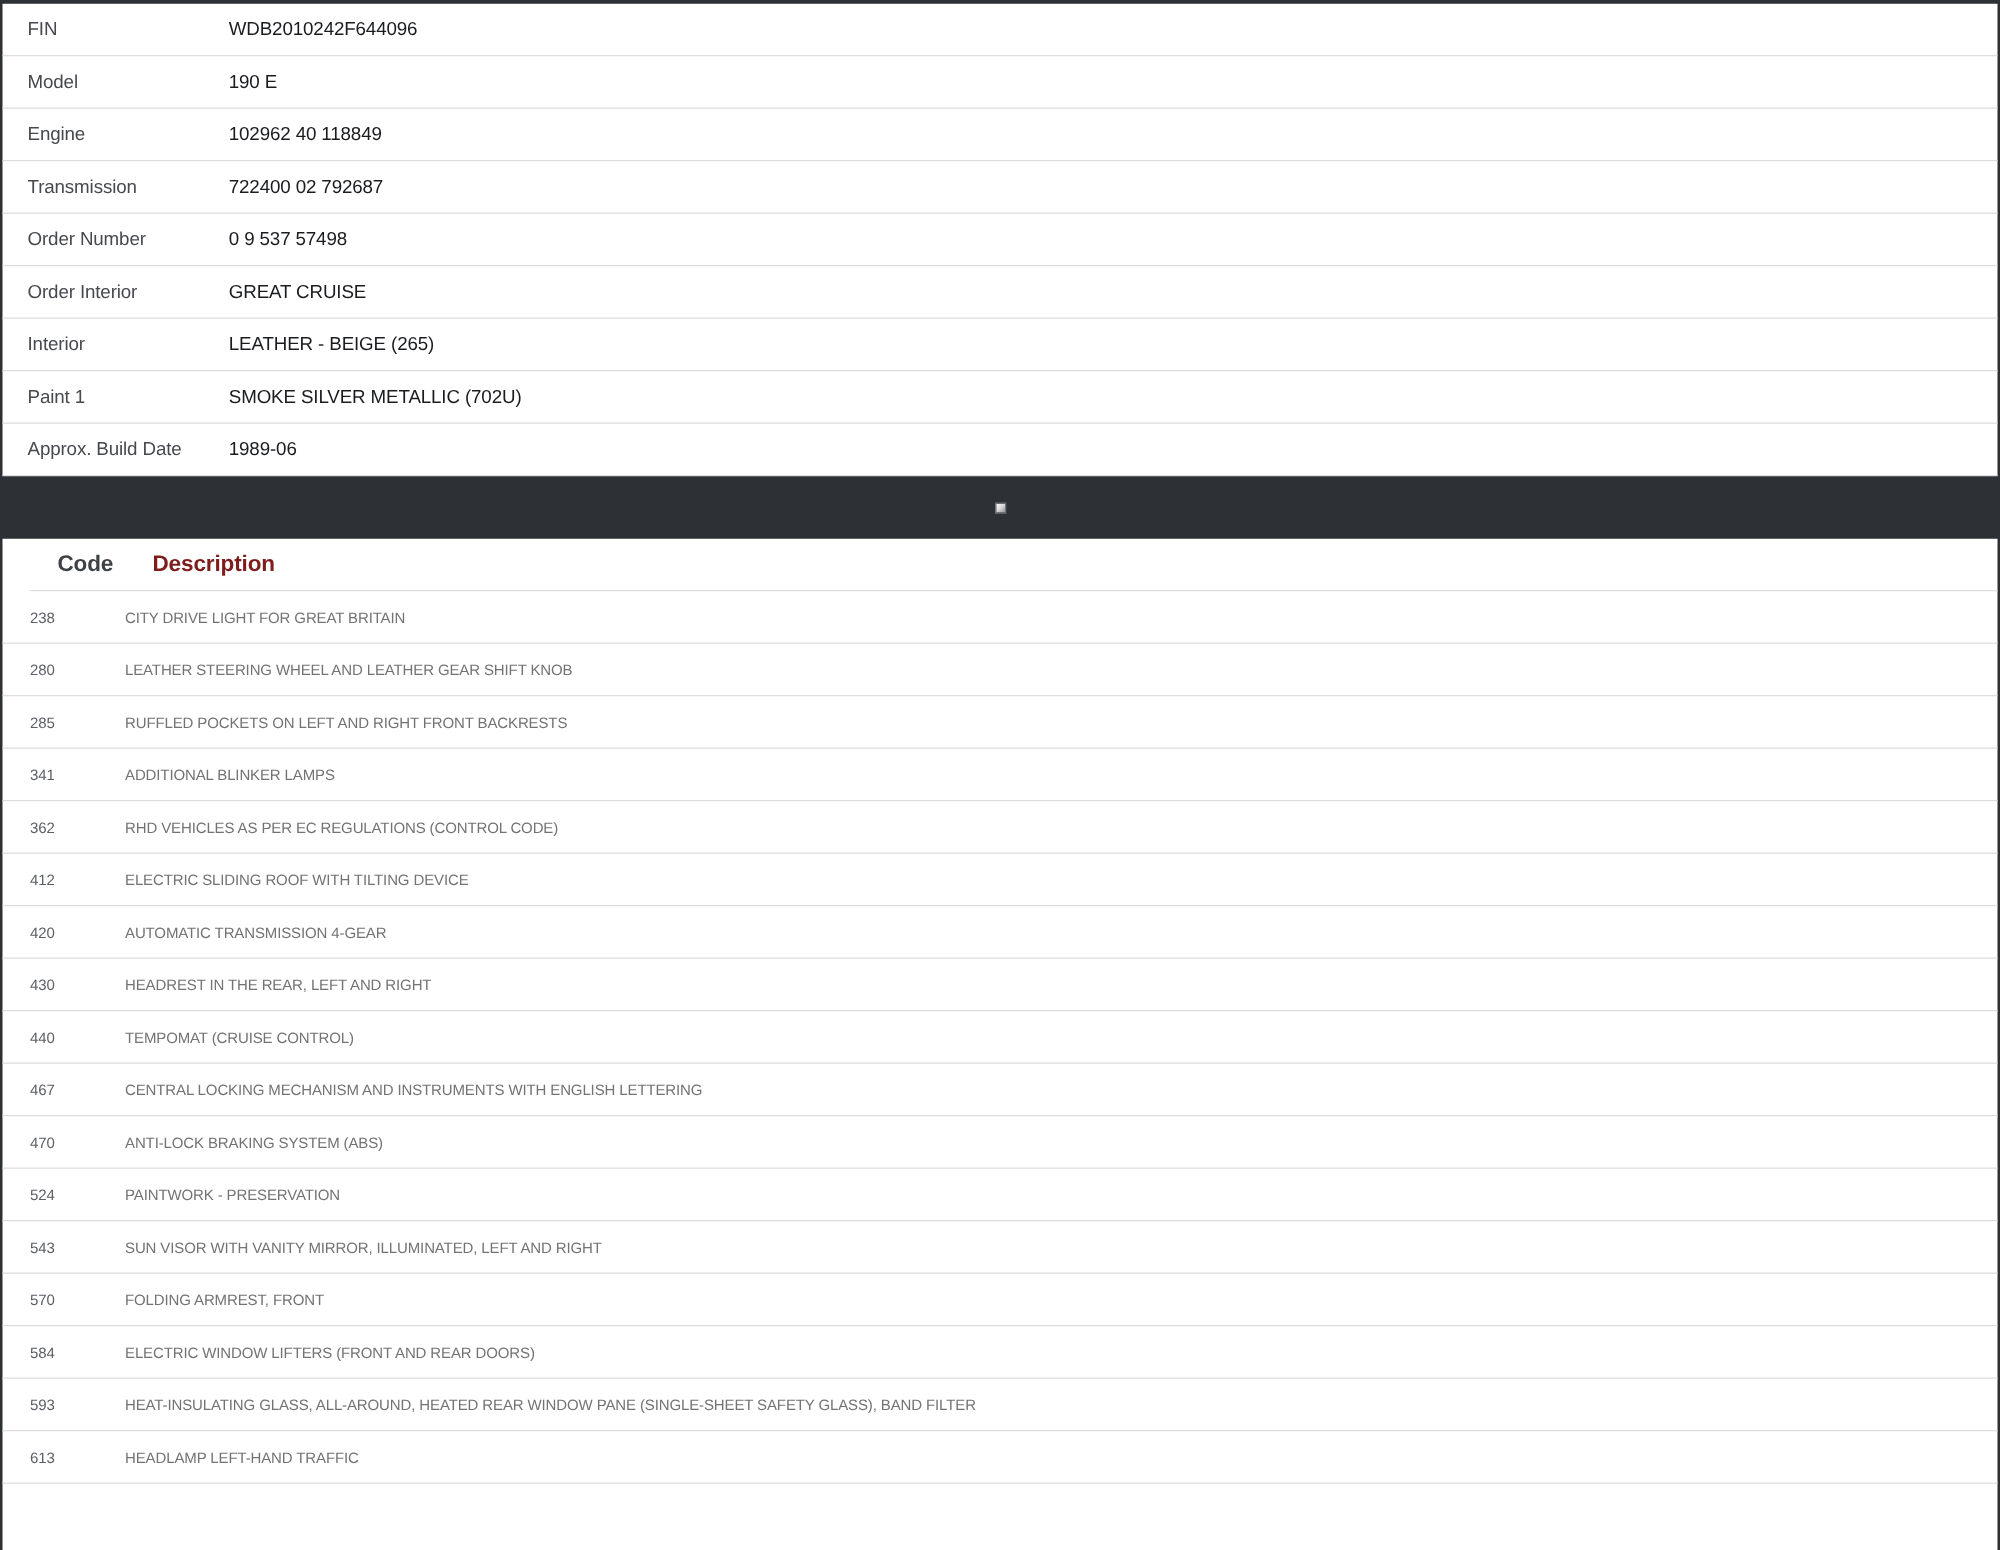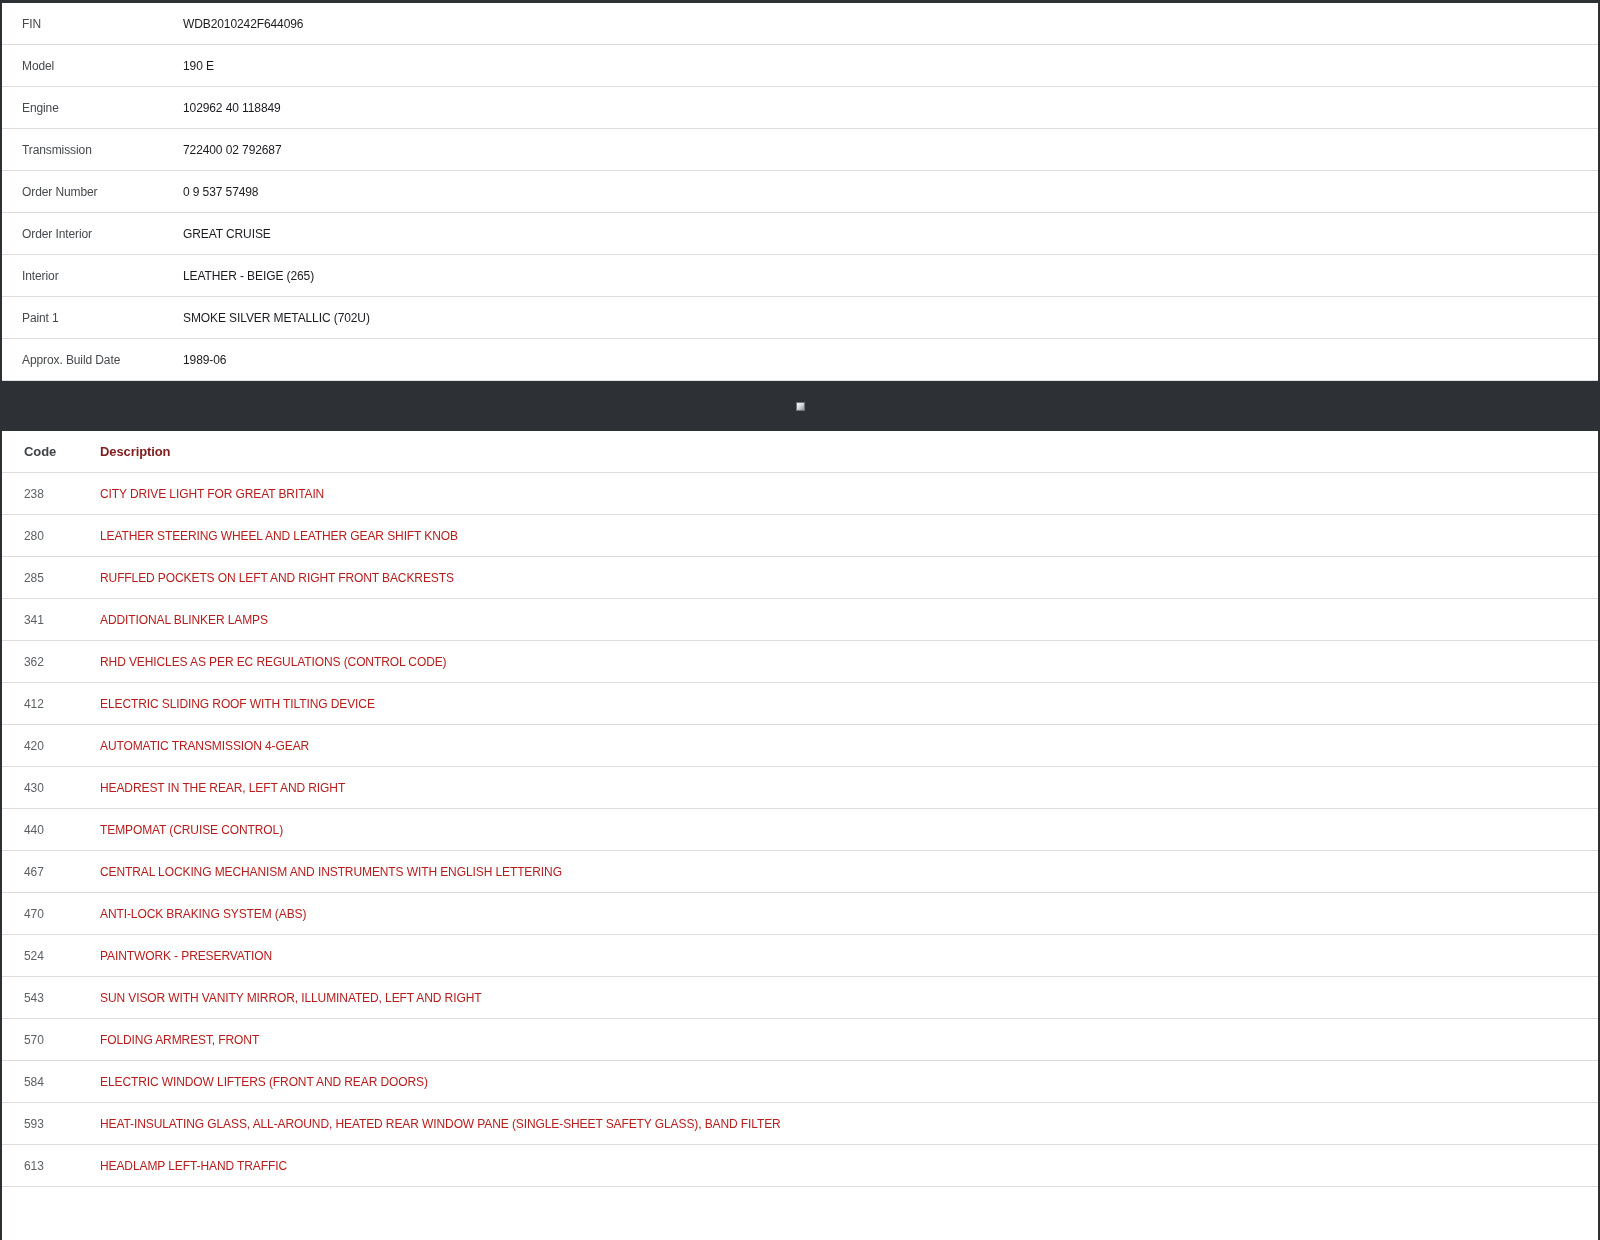--- a/index.html
+++ b/index.html
@@ -19,21 +19,21 @@
     border-right: 2px solid #2d3035;
   }
 
   
   .spec-table { width: 100%; }
   .spec-row {
     display: flex;
     align-items: center;
     height: 42px;
     border-bottom: 1px solid #dcdddf;
-    font-size: 12px;
+    font-size: 15px;
     letter-spacing: -0.1px;
   }
   .spec-label {
     width: 181px;
     padding-left: 20px;
     flex: 0 0 181px;
     color: #46494e;
   }
   .spec-value {
     color: #1a1c1f;
@@ -56,42 +56,43 @@
     border: 1px solid #6f737a;
   }
 
   
   .codes-table { width: 100%; }
   .codes-header-row {
     display: flex;
     align-items: center;
     height: 42px;
     border-bottom: 1px solid #dcdddf;
-    font-size: 13px;
+    font-size: 18px;
     font-weight: 700;
     color: #3e4246;
     letter-spacing: -0.1px;
+    margin-left: 22px;
   }
   .code-row {
     display: flex;
     align-items: center;
     height: 42px;
     border-bottom: 1px solid #dcdddf;
     font-size: 12px;
     letter-spacing: -0.1px;
   }
   .code-cell {
     width: 76px;
     flex: 0 0 76px;
     padding-left: 22px;
     color: #5c6065;
   }
   .desc-cell {
     padding-left: 22px;
-    color: #b91c1c;
+    color: #737373;
   }
   .codes-header-row .code-cell { color: #3e4246; padding-left: 22px; }
   .codes-header-row .desc-cell { color: #7f1d1d; }
 </style>
 </head>
 <body>
 
 <div class="page">
 
   <div class="spec-table">

